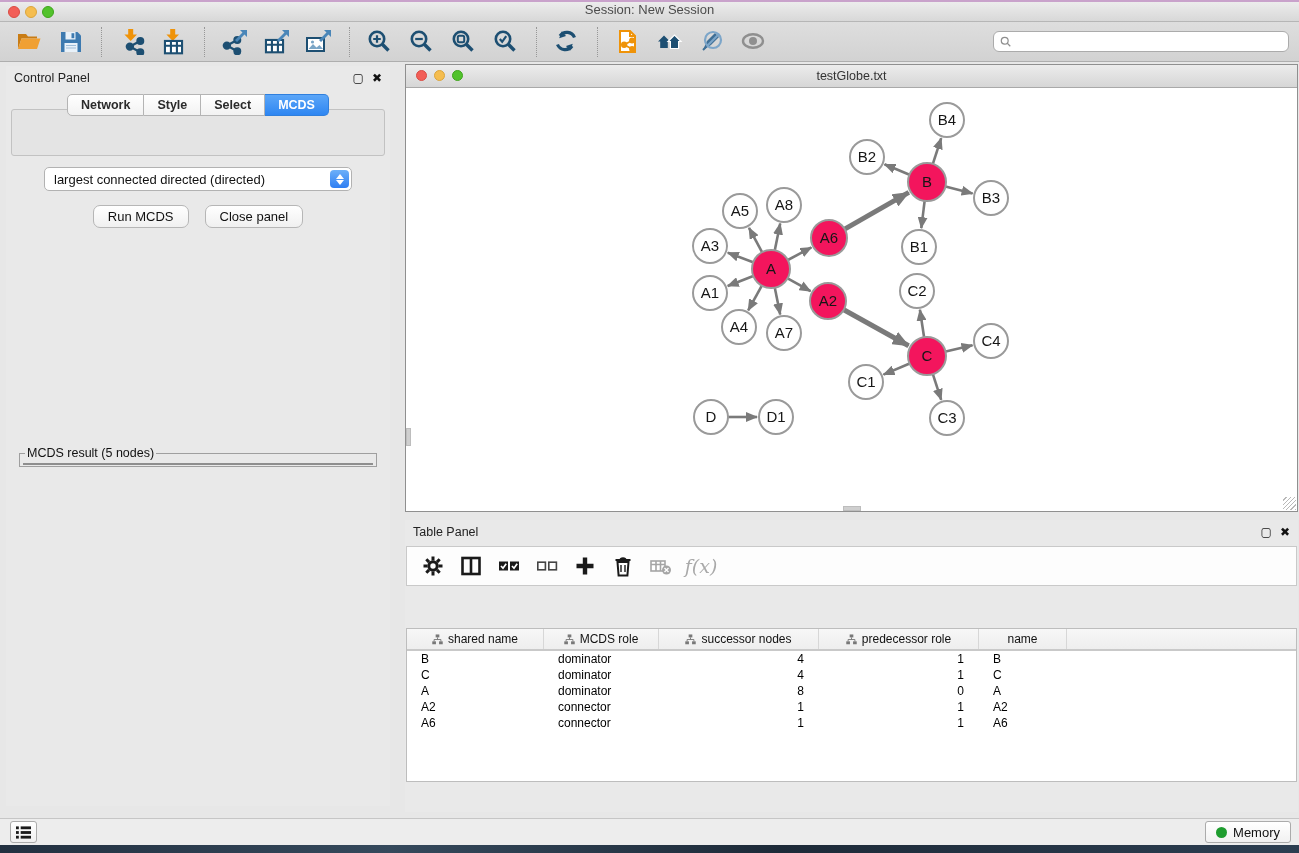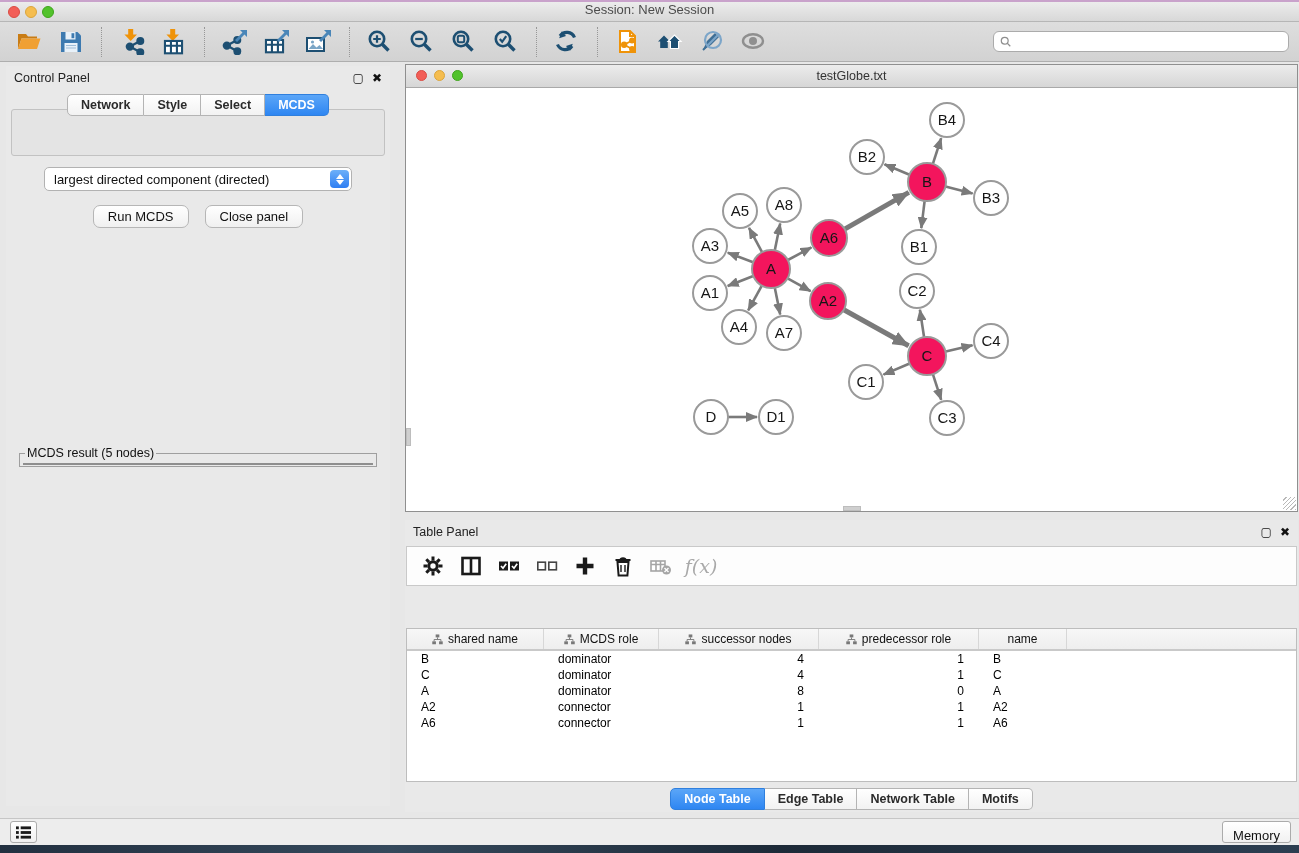--- a/index.html
+++ b/index.html
@@ -137,21 +137,21 @@
     position:absolute; left:0; top:818px; width:1299px; height:27px; background:#ededed;
     border-top:1px solid #c6c6c6; display:flex; align-items:center;
   }
   #task-list-btn {
     margin-left:10px; width:27px; height:22px; background:linear-gradient(#ffffff,#f0f0f0);
     border:1px solid #ababab; border-radius:3px; display:flex; align-items:center; justify-content:center; cursor:pointer;
   }
   #memory-btn {
     margin-left:auto; margin-right:8px; height:22px; padding:0 10px;
     background:linear-gradient(#ffffff,#f1f1f1); border:1px solid #ababab; border-radius:3px;
-    display:flex; align-items:center; gap:6px; font-size:13px; color:#111; cursor:pointer;flex-direction:column;
+    display:flex; align-items:center; gap:6px; font-size:13px; color:#111; cursor:pointer;
   }
   #memory-dot { width:11px; height:11px; border-radius:50%; background:#1f9d2f; }
   #desktop-strip { position:absolute; left:0; top:845px; width:1299px; height:8px;
     background:linear-gradient(90deg,#223040,#35495c 30%,#1d2a38 60%,#2c3e51); }
 </style>
 </head>
 <body>
 
 <div id="titlebar">
   <span class="lights">
@@ -344,21 +344,21 @@
     <div id="cp-tabs-row">
         <div class="seg">
           <div class="seg-item">Network</div>
           <div class="seg-item">Style</div>
           <div class="seg-item">Select</div>
           <div class="seg-item active">MCDS</div>
         </div>
       </div>
     <div id="cp-body">
       <div id="dropdown">
-        <span class="dd-value">largest directed component (directed)</span>
+        <span class="dd-value">largest connected directed (directed)</span>
         <span class="dd-stepper">
           <span class="chev up"></span>
             <span class="chev down"></span>
         </span>
       </div>
       <div id="cp-buttons">
         <button class="push-btn">Run MCDS</button>
         <button class="push-btn">Close panel</button>
       </div>
       <fieldset id="result-fieldset">
@@ -646,28 +646,20 @@
         </div>
         <div class="tr">
           <div class="td" style="width: 137px; text-align: left; padding: 0px 0px 0px 14px;">A6</div>
           <div class="td" style="width: 115px; text-align: left; padding: 0px 0px 0px 14px;">connector</div>
           <div class="td" style="width: 160px; text-align: right; padding: 0px 15px 0px 0px;">1</div>
           <div class="td" style="width: 160px; text-align: right; padding: 0px 15px 0px 0px;">1</div>
           <div class="td" style="width: 88px; text-align: left; padding: 0px 0px 0px 14px;">A6</div>
         </div>
       </div>
   </div>
-  <div id="tp-tabs-row">
-      <div class="seg">
-        <div class="seg-item active">Node Table</div>
-        <div class="seg-item">Edge Table</div>
-        <div class="seg-item">Network Table</div>
-        <div class="seg-item">Motifs</div>
-      </div>
-    </div>
 </div>
 
 <div id="statusbar">
   <div id="task-list-btn">
     <svg viewBox="0 0 18 16" width="17" height="15">
       <g fill="#1a1a1a">
         <rect x="1" y="1.5" width="3" height="3"></rect>
           <rect x="6" y="1.5" width="11" height="3"></rect>
         <rect x="1" y="6.5" width="3" height="3"></rect>
           <rect x="6" y="6.5" width="11" height="3"></rect>

